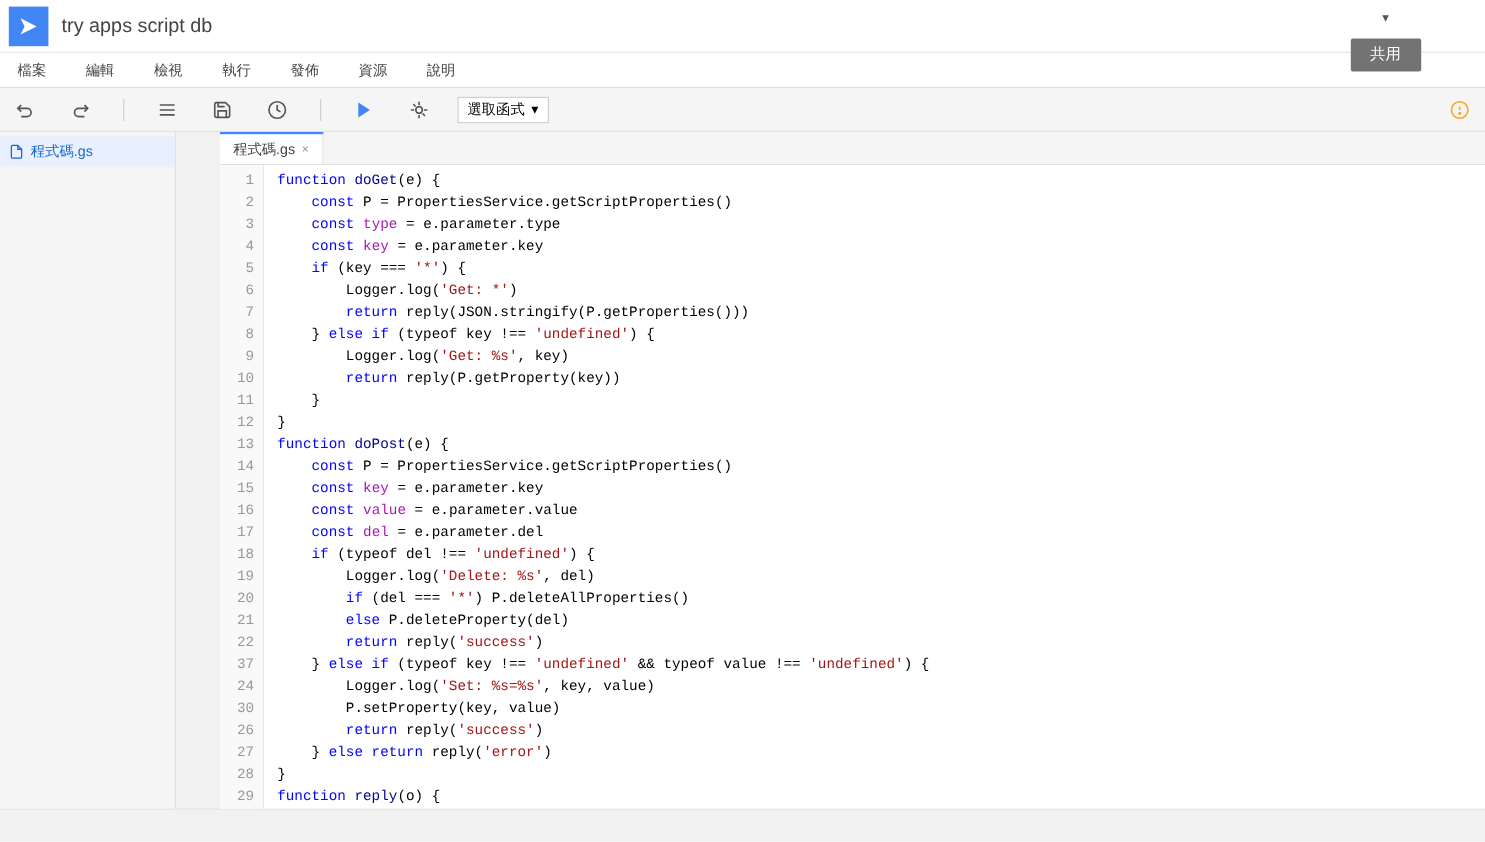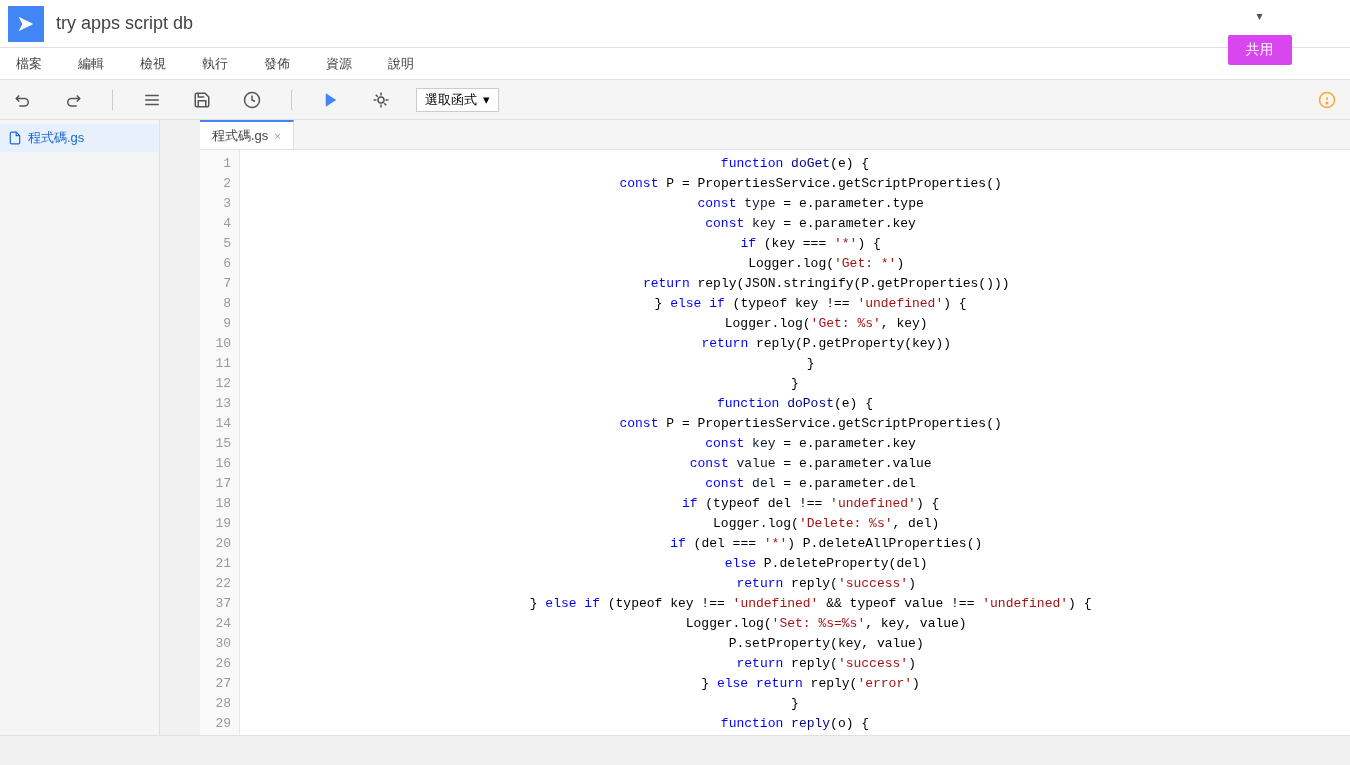--- a/index.html
+++ b/index.html
@@ -32,21 +32,21 @@
       display: flex;
       align-items: center;
       gap: 12px;
       flex-direction: column;
     }
     #user-email {
       font-size: 13px;
       color: #555;
     }
     #share-btn {
-      background: #d946ef;
+      background: #737373;
       color: #fff;
       border: none;
       padding: 6px 18px;
       font-size: 14px;
       cursor: pointer;
       border-radius: 2px;
     }
 
     
     #menu-bar {
@@ -165,29 +165,28 @@
       user-select: none;
       border-right: 1px solid #e8e8e8;
       min-width: 40px;
     }
     #line-numbers div { height: 20px; }
     #code-content {
       padding: 4px 12px;
       flex: 1;
       white-space: pre;
       overflow: visible;
-      text-align: center;
     }
     #code-content div { height: 20px; }
 
     
     .kw { color: #00f; } 
     .fn { color: #00008b; } 
     .str { color: #a31515; }
-    .var { color: #0f172a; }
+    .var { color: #a21caf; }
 
     
     #status-bar {
       height: 22px;
       background: #f1f1f1;
       border-top: 1px solid #e0e0e0;
       display: flex;
       align-items: center;
       padding: 0 8px;
       font-size: 12px;

